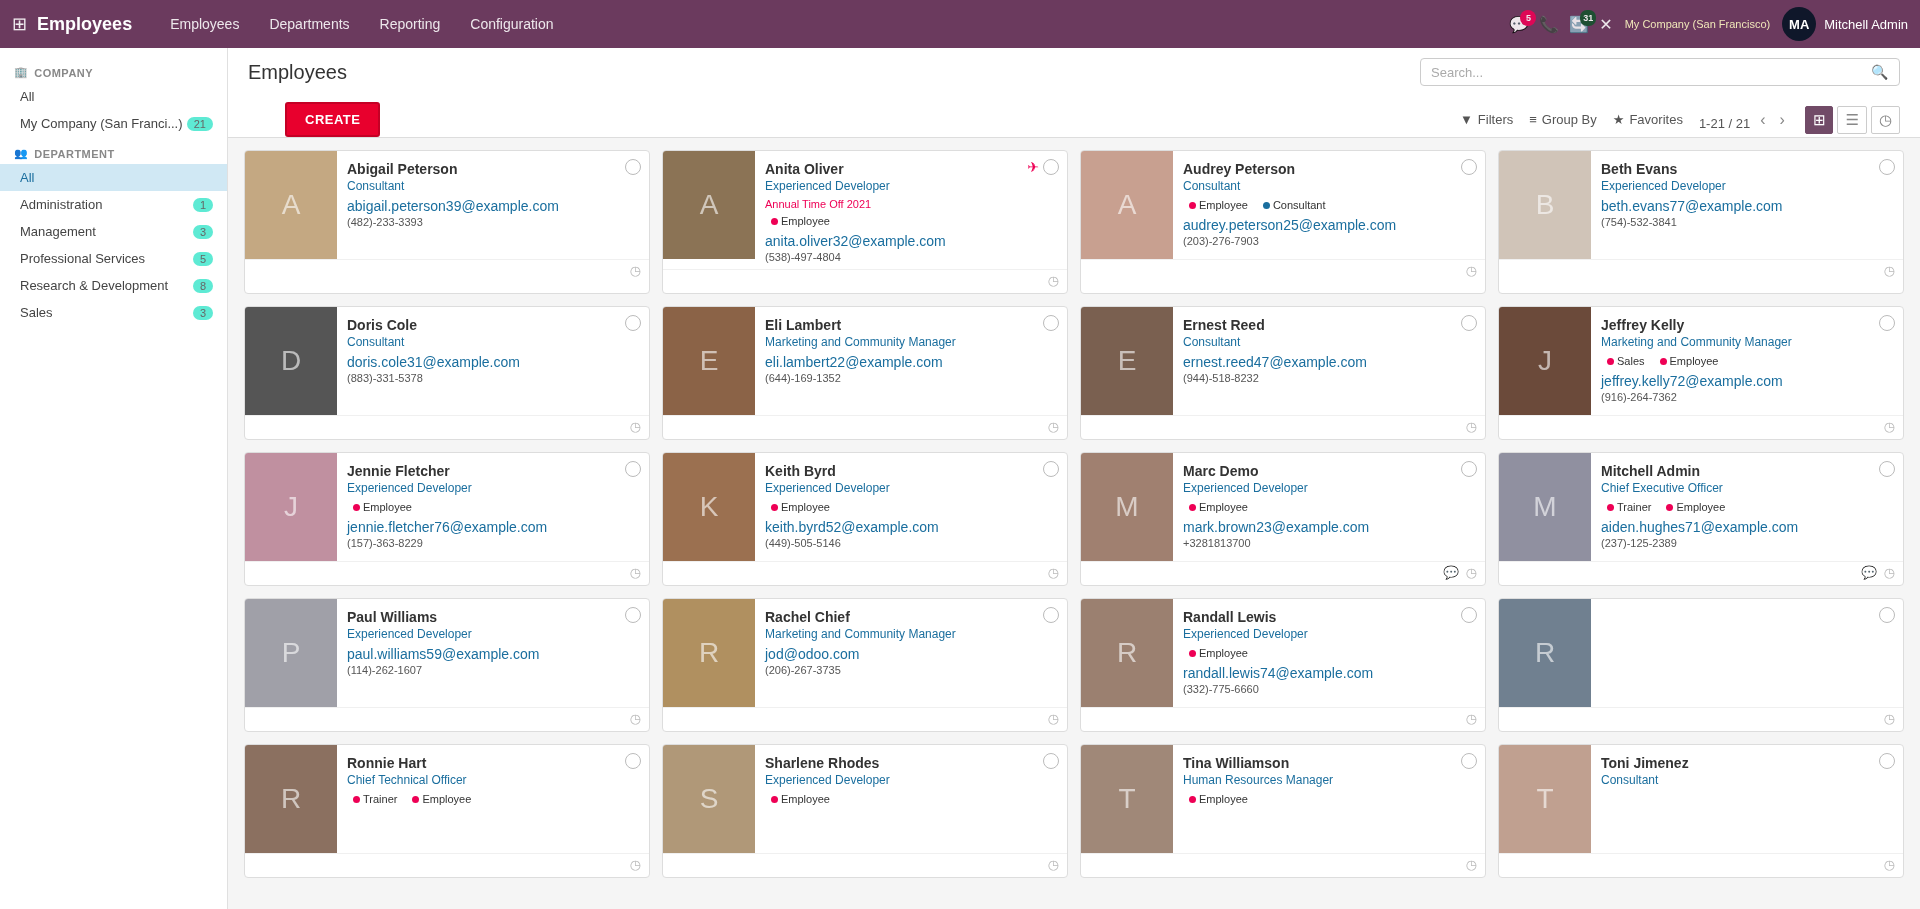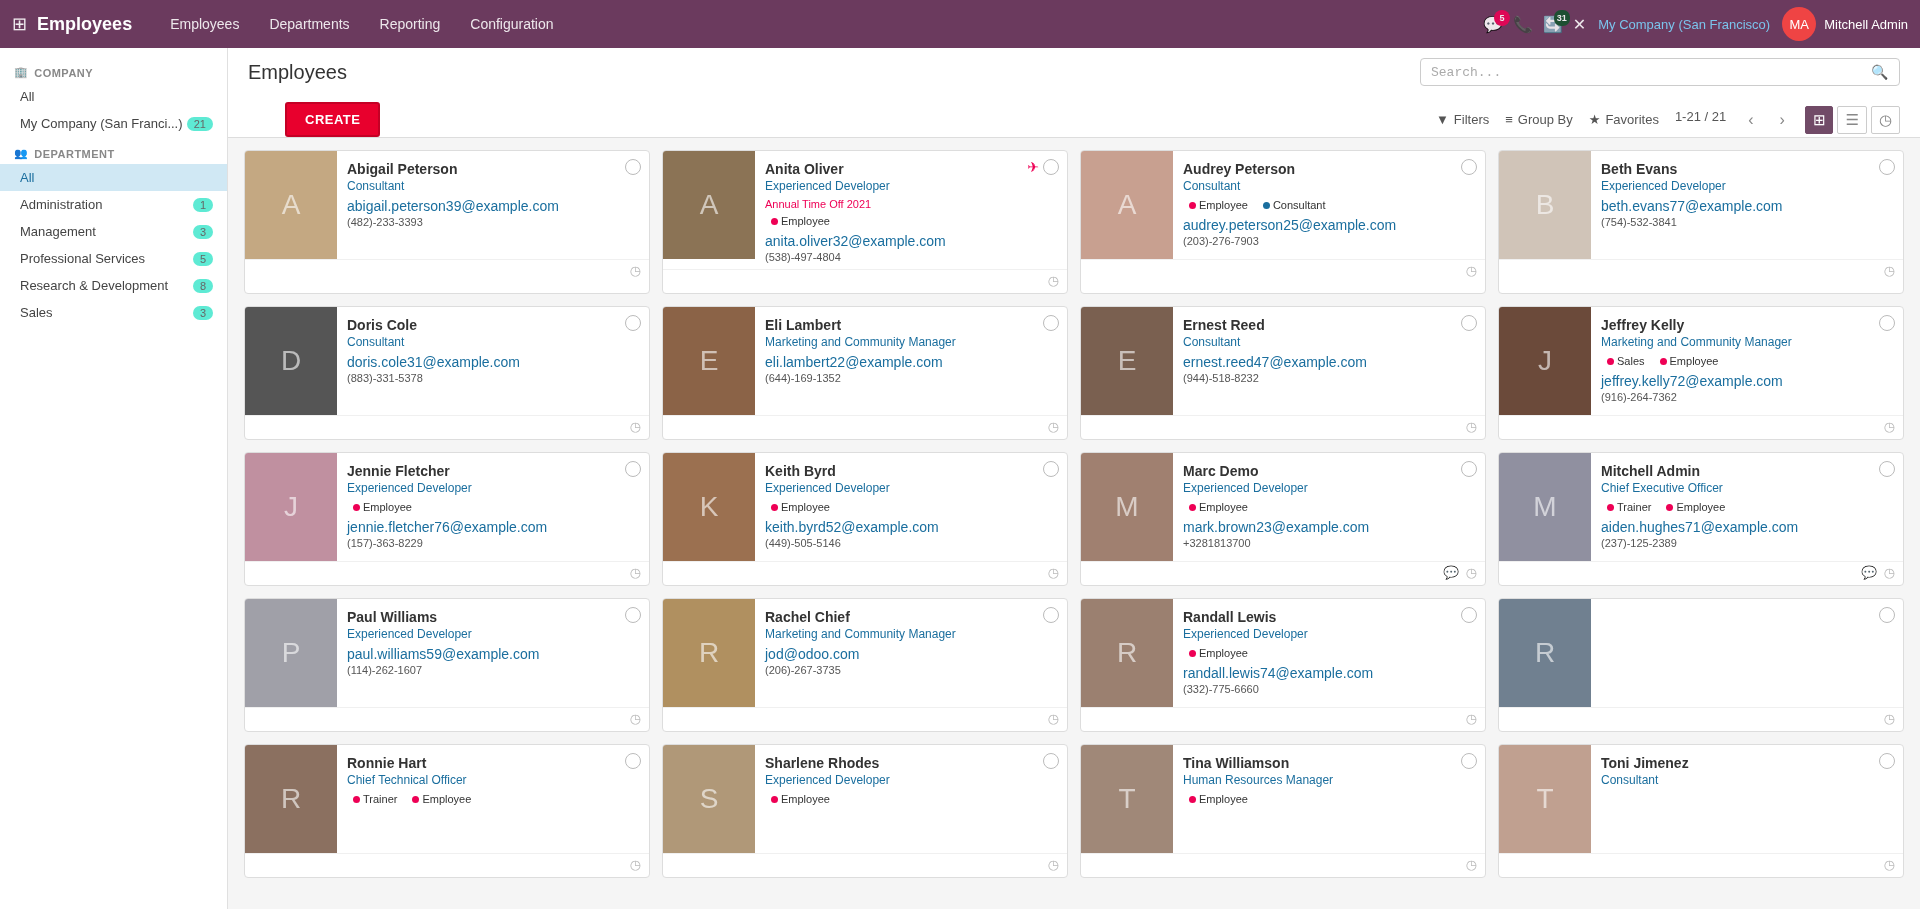--- a/index.html
+++ b/index.html
@@ -16,52 +16,52 @@
       gap: 0;
     }
     .topnav-grid-icon { font-size: 18px; margin-right: 10px; cursor: pointer; opacity: 0.9; }
     .topnav-app-title { font-size: 18px; font-weight: 600; margin-right: 24px; }
     .topnav-menu { display: flex; gap: 2px; flex: 1; }
     .topnav-menu-item { color: rgba(255,255,255,0.88); padding: 8px 14px; cursor: pointer; border-radius: 3px; font-size: 14px; }
     .topnav-icons { display: flex; align-items: center; gap: 10px; margin-right: 12px; }
     .topnav-icon-btn { position: relative; color: white; cursor: pointer; font-size: 16px; opacity: 0.88; }
     .topnav-badge { position: absolute; top: -5px; right: -7px; background: #e05; color: white; border-radius: 50%; font-size: 9px; width: 16px; height: 16px; display: flex; align-items: center; justify-content: center; font-weight: bold; }
     .topnav-badge.green { background: #14532d; border-radius: 7px; }
-    .topnav-company { color: #7dd3fc; font-size: 13px; margin-right: 12px; opacity: 0.9; }
+    .topnav-company { color: #fef9c3; font-size: 11px; margin-right: 12px; opacity: 0.9; }
     .topnav-user { display: flex; align-items: center; gap: 8px; color: white; cursor: pointer; }
-    .topnav-avatar { width: 34px; height: 34px; border-radius: 50%; background: #ef4444; display: flex; align-items: center; justify-content: center; font-size: 13px; font-weight: normal; color: #fff; overflow: hidden; }
+    .topnav-avatar { width: 34px; height: 34px; border-radius: 50%; background: #0f172a; display: flex; align-items: center; justify-content: center; font-size: 13px; font-weight: bold; color: #fff; overflow: hidden; }
 
     
     .content-wrapper { display: flex; height: calc(100vh - 48px); }
 
     
     .sidebar { width: 228px; background: white; border-right: 1px solid #e0e0e0; flex-shrink: 0; padding-top: 8px; overflow-y: auto; }
     .sidebar-section-header { display: flex; align-items: center; gap: 6px; padding: 10px 14px 4px; font-size: 11px; font-weight: 700; color: #888; text-transform: uppercase; letter-spacing: 0.5px; }
     .sidebar-item { display: flex; align-items: center; justify-content: space-between; padding: 6px 14px 6px 20px; cursor: pointer; color: #444; border-radius: 0; }
     .sidebar-item.active { background: #d0e8f4; color: #1a6e9e; font-weight: 500; }
     .sidebar-item-count { background: #5eead4; color: #666; border-radius: 10px; padding: 1px 7px; font-size: 11px; }
 
     
     .main { flex: 1; display: flex; flex-direction: column; overflow: hidden; }
 
     
     .main-header { background: white; padding: 10px 20px 0; border-bottom: 1px solid #ddd; }
     .main-header-top { display: flex; align-items: center; justify-content: space-between; margin-bottom: 8px; }
     .page-title { font-size: 20px; font-weight: 500; color: #333; }
     .search-bar { display: flex; align-items: center; border: 1px solid #ccc; border-radius: 4px; background: white; padding: 5px 10px; width: 480px; }
-    .search-bar input { border: none; outline: none; flex: 1; font-size: 13px; color: #333; font-family: Liberation Mono, monospace; }
+    .search-bar input { border: none; outline: none; flex: 1; font-size: 13px; color: #333; }
     .search-bar input::placeholder { color: #aaa; }
     .search-icon { color: #888; font-size: 14px; }
 
     .main-toolbar { display: flex; align-items: center; justify-content: space-between; padding: 8px 0 0; }
     .toolbar-left { display: flex; gap: 12px; padding-left: 37px; }
     .create-btn { background: #e8002d; color: white; border: 2px solid #c40025; padding: 8px 18px; font-size: 13px; font-weight: 600; cursor: pointer; border-radius: 3px; letter-spacing: 0.5px; }
     .toolbar-right { display: flex; align-items: center; gap: 16px; }
     .toolbar-action { display: flex; align-items: center; gap: 5px; color: #555; cursor: pointer; font-size: 13px; }
-    .pagination { display: flex; align-items: flex-start; gap: 18px; color: #555; font-size: 13px; }
+    .pagination { display: flex; align-items: flex-end; gap: 6px; color: #555; font-size: 13px; }
     .pagination-btn { cursor: pointer; color: #888; font-size: 16px; padding: 2px 4px; }
     .view-btns { display: flex; gap: 4px; }
     .view-btn { padding: 4px 7px; border: 1px solid #ccc; background: white; cursor: pointer; color: #888; border-radius: 2px; font-size: 15px; }
     .view-btn.active { background: #714b67; color: white; border-color: #714b67; }
 
     
     .card-grid-wrapper { flex: 1; overflow-y: auto; padding: 12px 16px; }
     .card-grid { display: grid; grid-template-columns: repeat(4, 1fr); gap: 12px; }
 
     .emp-card { background: white; border: 1px solid #ddd; border-radius: 4px; overflow: hidden; position: relative; cursor: pointer; transition: box-shadow 0.15s; }

